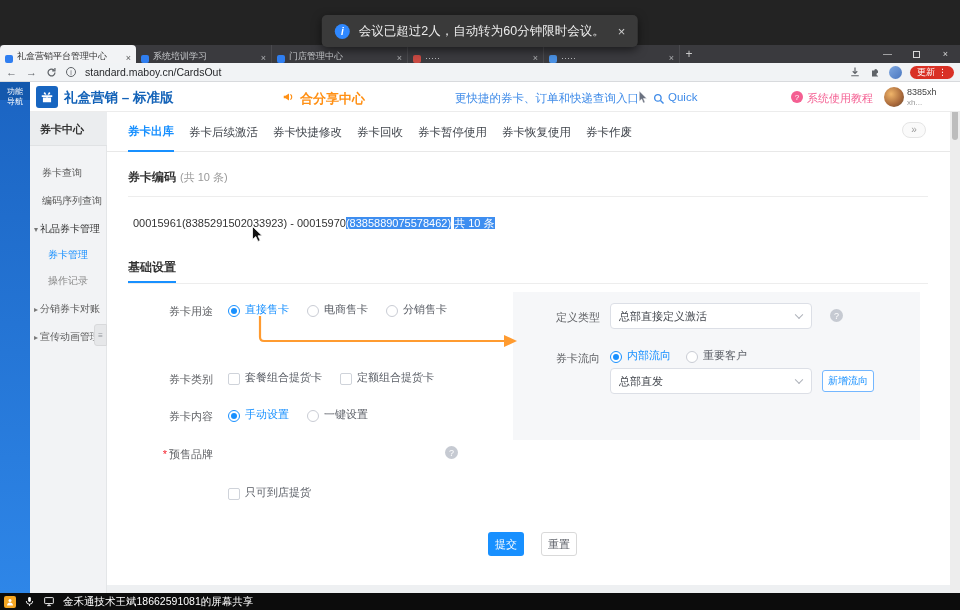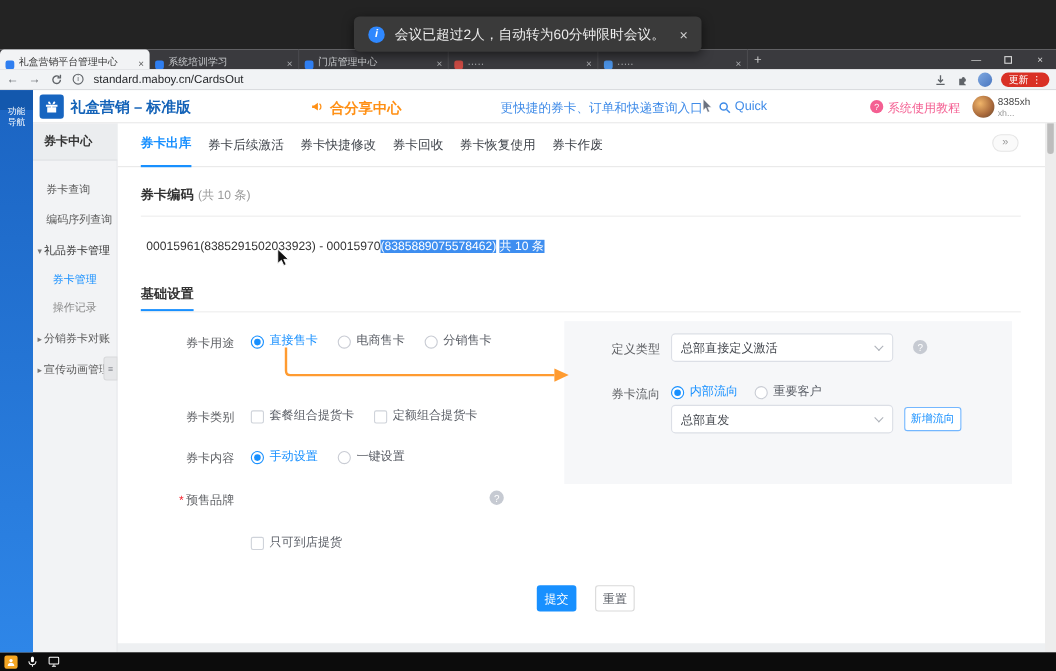--- a/index.html
+++ b/index.html
@@ -31,21 +31,21 @@
   .wc-btn{width:29px;height:18px;display:flex;align-items:center;justify-content:center;color:#d8d8d8;font-size:9px}
   .maxbox{width:7px;height:7px;border:1px solid #d8d8d8;display:block}
 
   
   .toolbar{left:0;top:63px;width:960px;height:19px;background:#f1f3f5;border-bottom:1px solid #d8dadd;
            display:flex;align-items:center;padding:0 6px;gap:9px}
   .nav-g{color:#5f6368;font-size:11px;line-height:1}
   .lock{width:10px;height:10px;border:1px solid #5f6368;border-radius:50%;color:#5f6368;font-size:7px;
         display:flex;align-items:center;justify-content:center}
   .url{font-size:10.5px;color:#27292c}
-  .tb-right{margin-left:auto;display:flex;align-items:flex-end;gap:8px}
+  .tb-right{margin-left:auto;display:flex;align-items:flex-start;gap:8px}
   .avatar-sm{width:13px;height:13px;border-radius:50%;background:linear-gradient(135deg,#7fa8e0,#4a77c0)}
   .updpill{background:#d93025;color:#fff;font-size:9px;height:13px;border-radius:7px;display:flex;align-items:center;
            gap:3px;padding:0 7px}
 
   
   .hdr{left:0;top:82px;width:960px;height:30px;background:#fff;border-bottom:1px solid #ececec;z-index:2}
   .logo-sq{left:36px;top:86px;width:22px;height:22px;background:#1765c0;border-radius:3px;display:flex;
            align-items:center;justify-content:center;z-index:3}
   .logo-t{left:64px;top:89px;font-size:13.5px;font-weight:bold;color:#1463b8;z-index:3}
   .share-t{font-size:13px;font-weight:bold;color:#ff9015}
@@ -53,21 +53,21 @@
   .tut-t{font-size:11px;color:#f45f92}
   .tut-i{width:12px;height:12px;border-radius:50%;background:#f45f92;color:#fff;font-size:8px;display:flex;
          align-items:center;justify-content:center}
   .avatar{width:20px;height:20px;border-radius:50%;background:radial-gradient(circle at 35% 35%,#f0b56a,#a8683a 60%,#5f4630)}
   .uname{font-size:9px;color:#444;line-height:10px}
   .uname2{font-size:8px;color:#999;line-height:9px}
 
   
   .navstrip{left:0;top:82px;width:30px;height:511px;background:linear-gradient(180deg,#1b64c2,#2e86e8);z-index:4}
   .navtile{width:30px;height:18px;background:#1358ad;color:#fff;font-size:8px;line-height:10px;text-align:center;
-           padding-top:15px}
+           padding-top:5px}
 
   
   .sidebar{left:30px;top:112px;width:77px;height:481px;background:#f2f3f5;border-right:1px solid #e4e6e8}
   .sb-title{position:absolute;left:0;top:0;width:77px;height:34px;line-height:34px;padding-left:10px;
             font-size:11px;font-weight:bold;color:#333;background:#ebedef;border-bottom:1px solid #e0e2e4}
   .sb-it{position:absolute;height:18px;line-height:18px;font-size:10px;color:#5a5a5a;white-space:nowrap;cursor:pointer}
   .sb-it .crt{font-size:8px;color:#777;margin-right:2px}
   .sb-it.on{color:#1890ff}
   .sb-it.dim{color:#8a8a8a}
   .sb-handle{position:absolute;left:64px;top:212px;width:13px;height:22px;background:#e6e7e9;border:1px solid #d8d9db;
@@ -255,20 +255,21 @@
     <div class="sb-handle">≡</div>
   </div>
 
   <div class="abs content">
 
     <div class="mtabs">
       <div class="mtab on">券卡出库</div>
       <div class="mtab">券卡后续激活</div>
       <div class="mtab">券卡快捷修改</div>
       <div class="mtab">券卡回收</div>
+      <div class="mtab">券卡暂停使用</div>
       <div class="mtab">券卡恢复使用</div>
       <div class="mtab">券卡作废</div>
     </div>
     <div class="pill-r">»</div>
 
     <div class="abs sect-t" style="left:21px;top:57px">
       <span>券卡编码</span><span class="sect-c">(共 10 条)</span>
     </div>
     <div class="hr" style="left:21px;right:22px;top:84px"></div>
 
@@ -389,15 +390,16 @@
         </svg>
     </span>
     <svg width="11" height="11" viewBox="0 0 24 24">
       <rect x="9" y="2" width="6" height="11" rx="3" fill="#fff"></rect>
       <path d="M5 11a7 7 0 0 0 14 0M12 18v4" stroke="#fff" stroke-width="2" fill="none"></path>
     </svg>
     <svg width="12" height="11" viewBox="0 0 24 24">
       <rect x="2.5" y="3.5" width="19" height="13" rx="1.5" fill="none" stroke="#fff" stroke-width="2"></rect>
       <path d="M8 21h8M12 17v4" stroke="#fff" stroke-width="2"></path>
     </svg>
+    <span class="share-txt">金禾通技术王斌18662591081的屏幕共享</span>
   </div>
 
 </div>
 
 </body></html>

